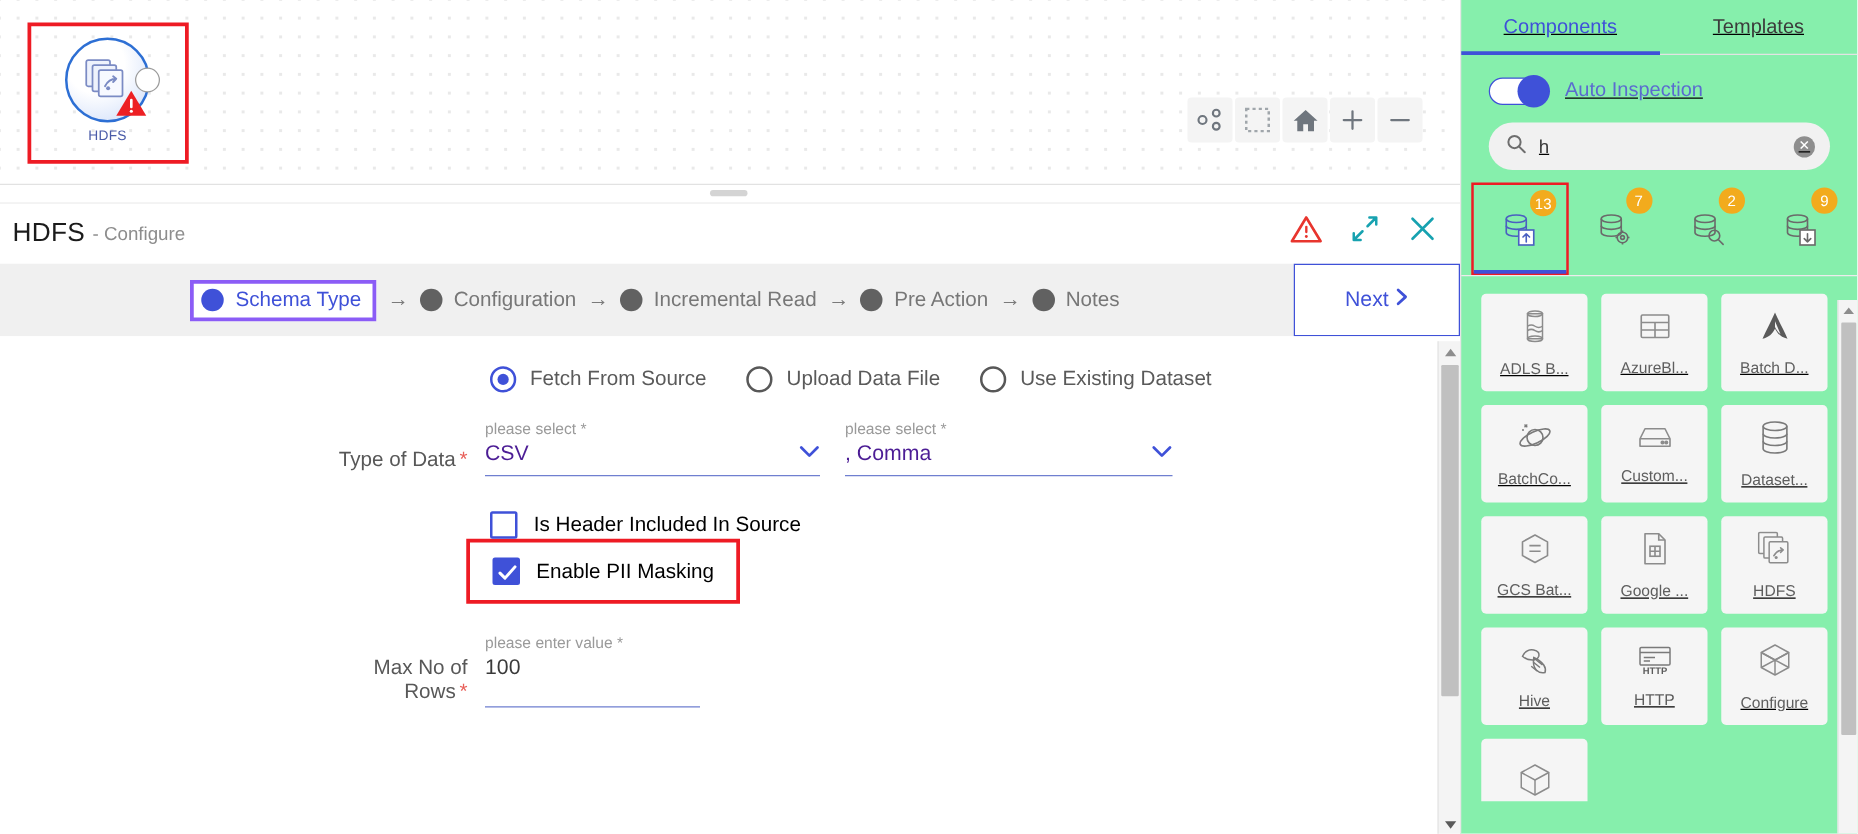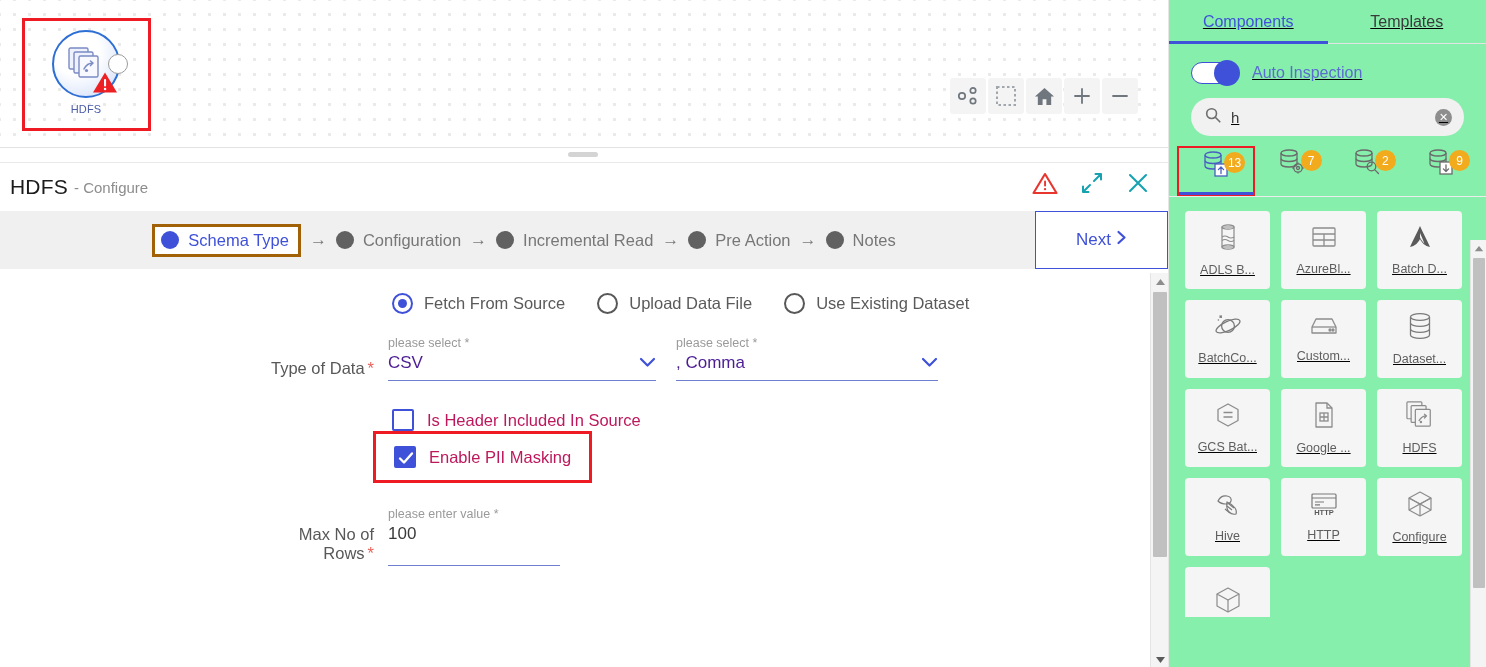--- a/index.html
+++ b/index.html
@@ -84,21 +84,21 @@
   .stepper {
     display: flex; align-items: center; flex: 1; justify-content: center;
     padding-right: 120px;
   }
   .step { display: flex; align-items: center; gap: 9px; }
   .step-dot { width: 18px; height: 18px; border-radius: 50%; background: #616161; }
   .step.active .step-dot { background: #3f51d8; }
   .step-label { font-size: 16.5px; color: #777777; white-space: nowrap; }
   .step.active .step-label { color: #3f51d8; }
   .step-arrow { font-size: 17px; color: #7a7a7a; margin: 0 9px; }
-  .step-hl { border: 3px solid #a16207; padding: 4px 9px 4px 6px; background: #fff; }
+  .step-hl { border: 3px solid #8b5cf6; padding: 4px 9px 4px 6px; background: #fff; }
   .next-btn {
     position: absolute; right: 0px; top: 0; width: 133px; height: 58px;
     background: #ffffff; border: 1px solid #3f51d8;
     display: flex; align-items: center; justify-content: center; gap: 5px;
     font-size: 17px; color: #3f51d8; cursor: pointer;
   }
 
   
   .dlg-body {
     position: relative; height: 399px; background: #fff; overflow: hidden;
@@ -128,21 +128,21 @@
     position: relative; border-bottom: 1.5px solid #6f7fd0;
     padding-bottom: 7px; display: flex; align-items: center; justify-content: space-between;
     cursor: pointer;
   }
   .select-value { font-size: 17px; color: #4c1d95; }
   .chev { color: #3f51d8; }
 
   .check-row { display: flex; align-items: center; padding-left: 392px; margin-top: 28px; }
   .cb { width: 22px; height: 22px; border: 2.3px solid #3f51d8; border-radius: 2px; background: #fff; position: relative; cursor: pointer; }
   .cb.checked { background: #3f51d8; }
-  .check-label { font-size: 16.5px; color: #be185d; margin-left: 13px; }
+  .check-label { font-size: 16.5px; color: #000000; margin-left: 13px; }
   .check-hl { border: 3px solid #ee1b24; padding: 12px 18px 12px 18px; margin-left: 373px; display: inline-flex; align-items: center; }
 
   .text-field { position: relative; width: 172px; }
   .text-input {
     border: none; border-bottom: 1.5px solid #6f7fd0; outline: none;
     font-size: 17px; color: #3a3a3a; width: 100%; padding-bottom: 21px;
     font-family: "Liberation Sans", sans-serif; background: transparent;
   }
 
   
@@ -197,21 +197,21 @@
     font-family: "Liberation Sans", sans-serif;
   }
   .clear-btn {
     width: 17px; height: 17px; border-radius: 50%; background: #8e8e8e;
     display: flex; align-items: center; justify-content: center;
     color: #fff; font-size: 11px; line-height: 1; cursor: pointer; flex-shrink: 0;
   }
 
   .cat-row { display: flex; padding: 10px 8px 0 8px; border-bottom: 1px solid #ececec; }
   .cat {
-    flex: 1; height: 50px; display: flex; justify-content: center;
+    flex: 1; height: 74px; display: flex; align-items: center; justify-content: center;
     position: relative; cursor: pointer;
   }
   .cat.sel { border: 2.5px solid #ee1b24; }
   .cat .badge {
     position: absolute; right: 8px; top: 4px; min-width: 21px; height: 21px;
     border-radius: 50%; background: #f2ab1d; color: #fff; font-size: 12px;
     display: flex; align-items: center; justify-content: center; padding: 0 4px;
   }
   .cat-underline {
     position: absolute; left: 0; right: 0; bottom: -1px; height: 3px; background: #3f51d8;

